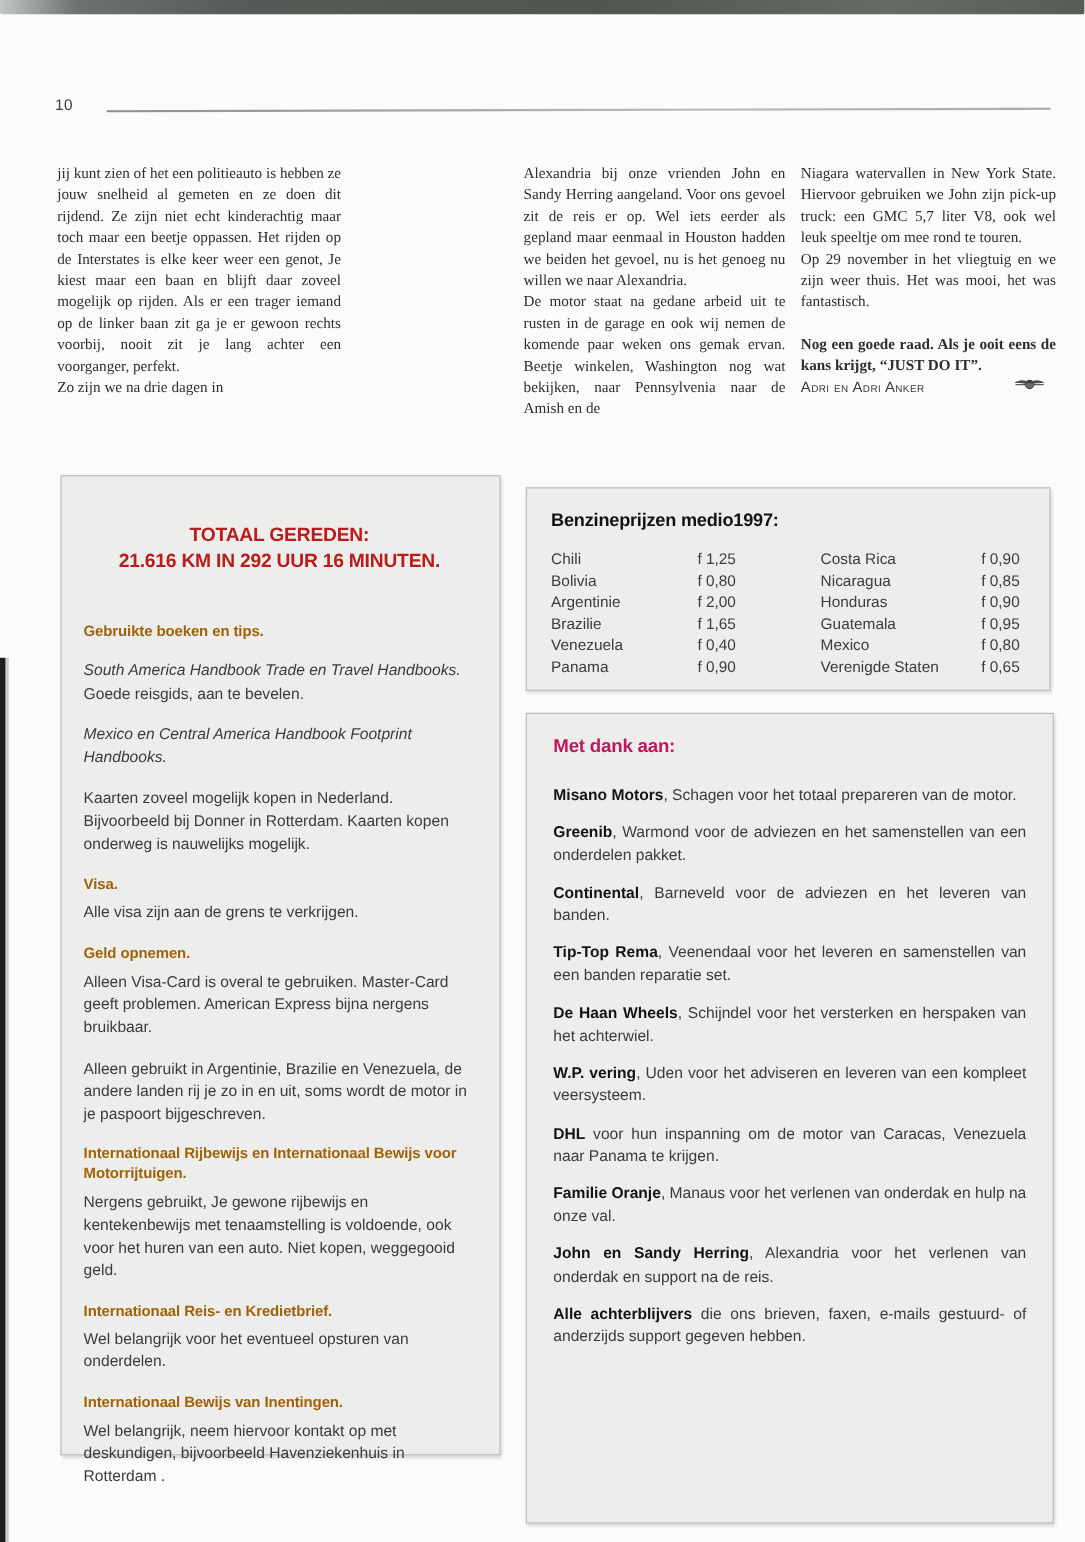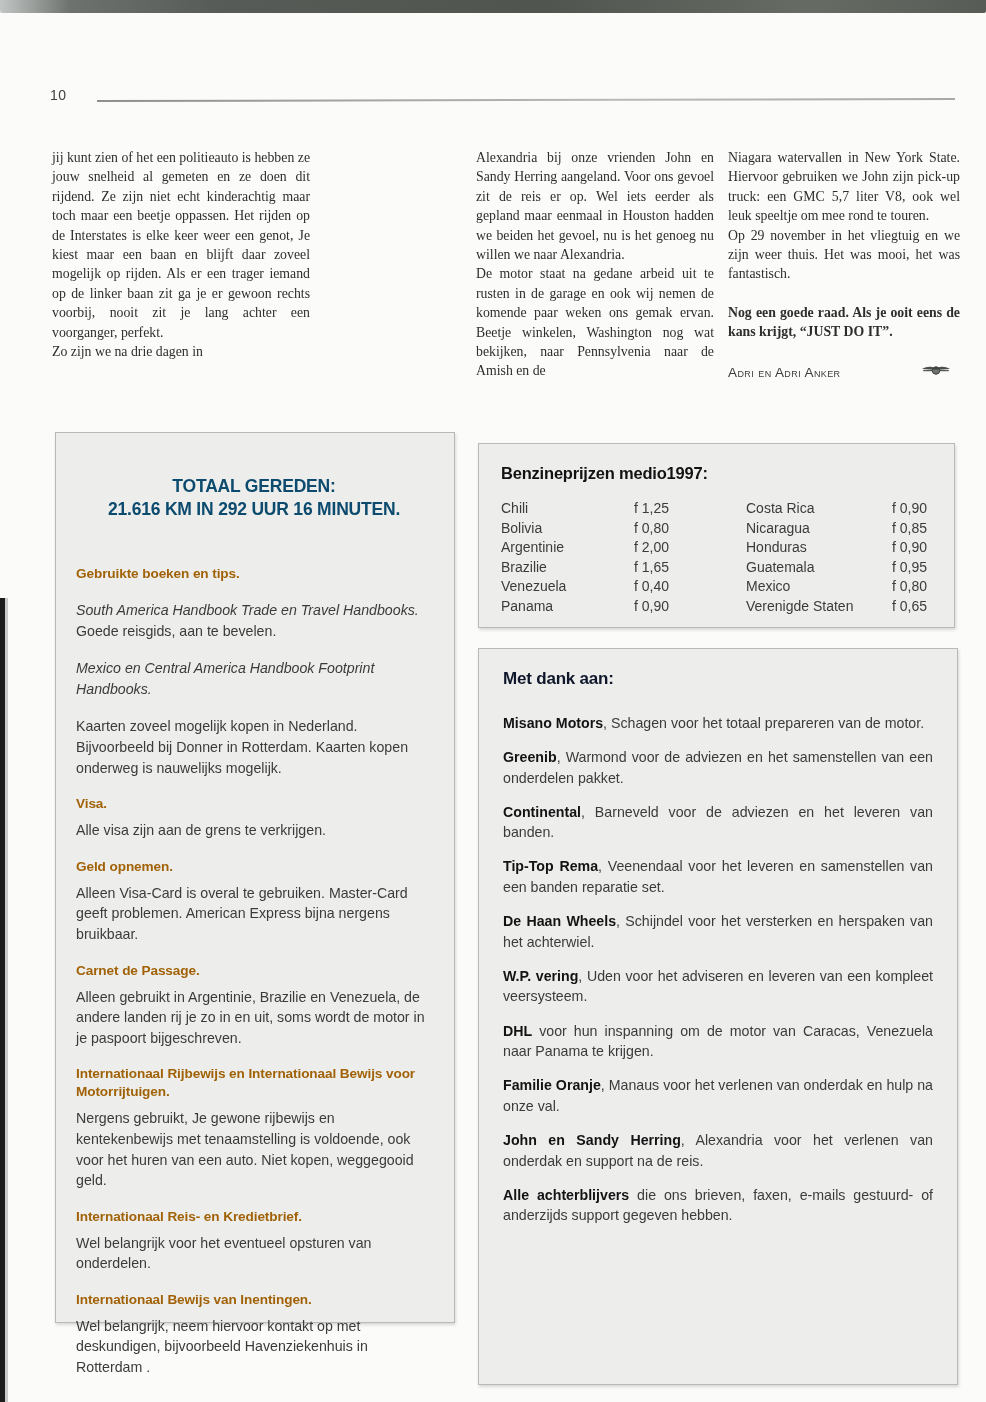--- a/index.html
+++ b/index.html
@@ -36,51 +36,51 @@
     font-family:"Liberation Serif", serif;
     font-size:13.8px;line-height:19.4px;color:#2e2e2e;
     text-align:justify;
   }
   .col p{margin:0;}
   .col p.gap{margin-top:19px;font-weight:bold;}
   .col1{left:52px;width:258px;}
   .col2{left:476px;width:238px;}
   .col3{left:728px;width:232px;}
   .byline{
-    margin-top:21px;display:flex;justify-content:space-between;align-items:center;
+    display:flex;justify-content:space-between;align-items:center;
   }
   .byline-name{
     font-family:"Liberation Sans", sans-serif;
     font-variant:small-caps;font-size:13.5px;letter-spacing:.4px;color:#3c3c3c;
   }
   .emblem{flex:0 0 auto;margin-right:8px;}
   
   .box{
     position:absolute;background:#edeeec;
     border:1px solid #b7bab6;
     box-shadow:1px 2px 3px rgba(0,0,0,.14);
     box-sizing:border-box;color:#3a3a3a;
   }
   .summary-box{left:55px;top:432px;width:400px;height:891px;padding:28px 22px 18px 20px;}
   .sum-title{
     margin:14px 0 44px 0;text-align:center;
-    font-size:17.5px;line-height:23px;font-weight:bold;color:#0c4a6e;letter-spacing:-.2px;
+    font-size:17.5px;line-height:23px;font-weight:bold;color:#b91c1c;letter-spacing:-.2px;
   }
   .sec{margin-bottom:17px;}
   .sec h4{margin:0 0 7px 0;font-size:13.6px;color:#a16207;letter-spacing:-.1px;line-height:18px;}
   .sec p{margin:0;font-size:14.2px;line-height:20.6px;color:#3b3b3b;}
   .sec p.it{font-style:italic;}
   .fuel-box{left:478px;top:443px;width:477px;height:185px;padding:20px 22px 10px 22px;}
   .fuel-title{margin:0 0 16px 0;font-size:16.5px;color:#121212;font-weight:bold;letter-spacing:-.2px;}
   .fuel-grid{
     display:grid;grid-template-columns:133px 112px 146px auto;
     font-size:14px;line-height:19.6px;color:#3b3b3b;
   }
   .thanks-box{left:478px;top:648px;width:480px;height:737px;padding:20px 24px;}
-  .thanks-title{margin:0 0 24px 0;font-size:17px;color:#0f172a;font-weight:bold;letter-spacing:-.2px;}
+  .thanks-title{margin:0 0 24px 0;font-size:17px;color:#be185d;font-weight:bold;letter-spacing:-.2px;}
   .thanks-items p{margin:0 0 13.5px 0;font-size:14.2px;line-height:20.6px;text-align:justify;color:#3b3b3b;}
   .thanks-items b{color:#131313;}
 </style>
 </head>
 <body>
 
 <div class="scan-bar"></div>
 <div class="scan-left"></div>
 <div class="scan-left-soft"></div>
 
@@ -139,21 +139,20 @@
       </div>
       <div class="sec">
         <h4>Visa.</h4>
         <p>Alle visa zijn aan de grens te verkrijgen.</p>
       </div>
       <div class="sec">
         <h4>Geld opnemen.</h4>
         <p>Alleen Visa-Card is overal te gebruiken. Master-Card geeft problemen. American Express bijna nergens bruikbaar.</p>
       </div>
       <div class="sec">
-        <h4>Carnet de Passage.</h4>
         <p>Alleen gebruikt in Argentinie, Brazilie en Venezuela, de andere landen rij je zo in en uit, soms wordt de motor in je paspoort bijgeschreven.</p>
       </div>
       <div class="sec">
         <h4>Internationaal Rijbewijs en Internationaal Bewijs voor Motorrijtuigen.</h4>
         <p>Nergens gebruikt, Je gewone rijbewijs en kentekenbewijs met tenaamstelling is voldoende, ook voor het huren van een auto. Niet kopen, weggegooid geld.</p>
       </div>
       <div class="sec">
         <h4>Internationaal Reis- en Kredietbrief.</h4>
         <p>Wel belangrijk voor het eventueel opsturen van onderdelen.</p>
       </div>

